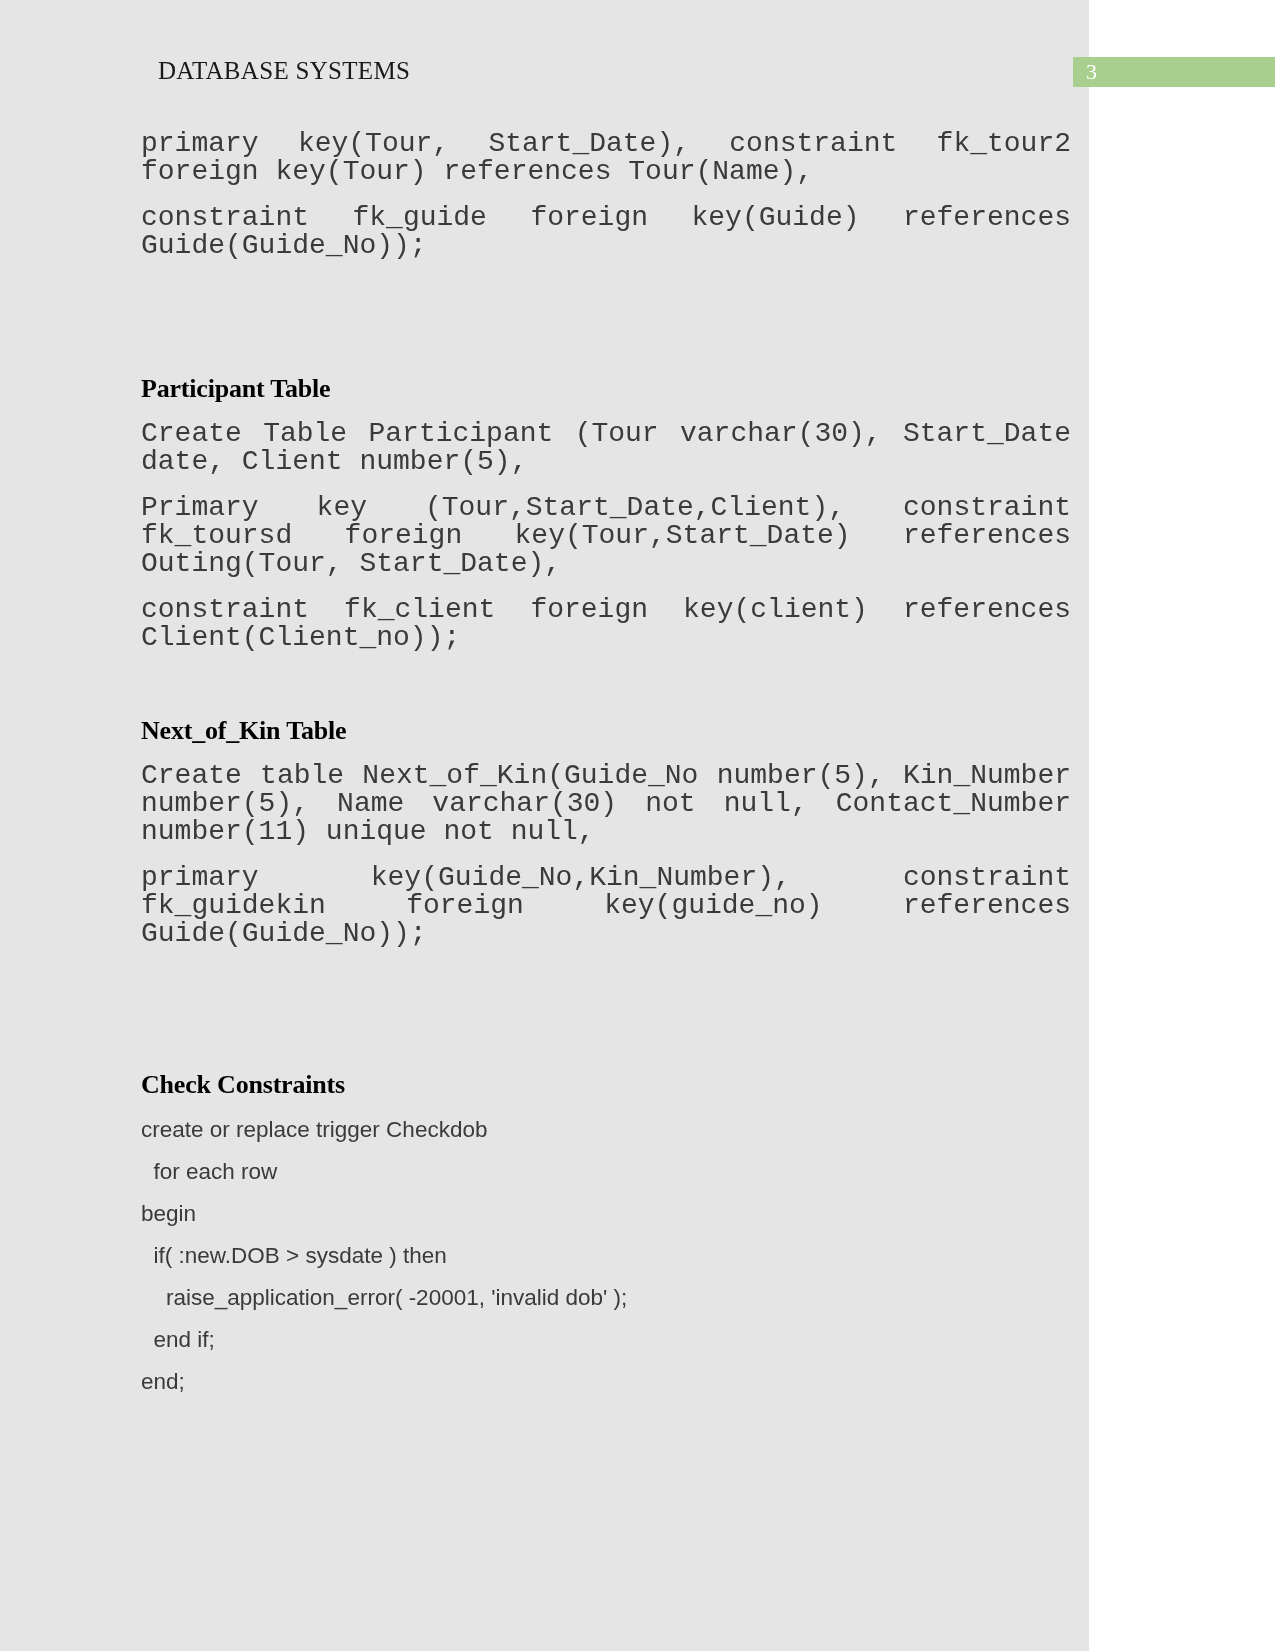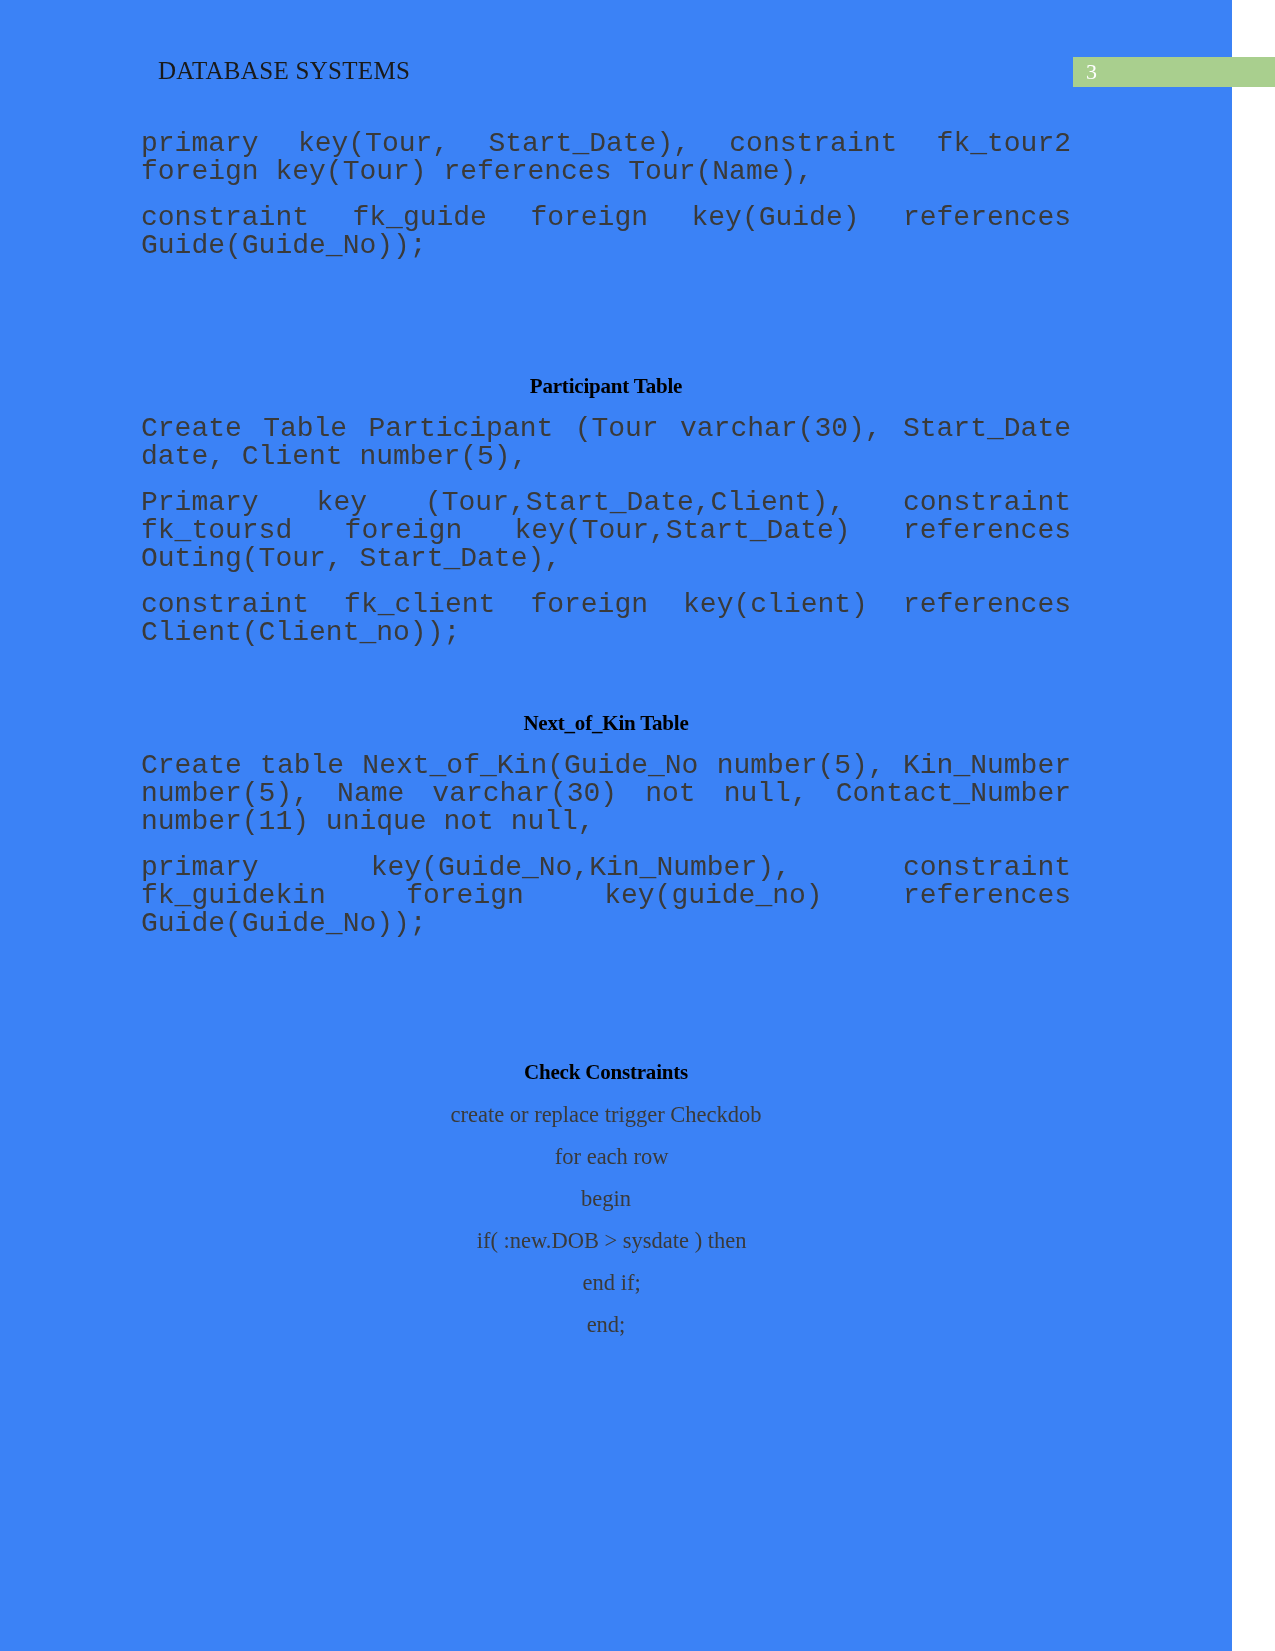--- a/index.html
+++ b/index.html
@@ -10,23 +10,23 @@
   body {
     width: 1275px;
     height: 1651px;
     position: relative;
     font-family: "Liberation Serif", serif;
     overflow: hidden;
   }
 
   .page {
     position: relative;
-    width: 1232px;
+    width: 1089px;
     height: 1651px;
-    background: #3b82f6;
+    background: #e5e5e5;
   }
 
   
   .header {
     position: absolute;
     top: 57px;
     left: 0;
     width: 1275px;
     height: 40px;
   }
@@ -73,39 +73,37 @@
     color: #3a3a3a;
     text-align: justify;
     margin: 0 0 18px 0;
     white-space: pre-wrap;
     word-spacing: normal;
   }
 
   .section-heading {
     font-family: "Liberation Serif", serif;
     font-weight: bold;
-    font-size: 21px;
+    font-size: 26px;
     color: #000000;
     margin: 0 0 16px 0;
     letter-spacing: -0.2px;
-    text-align: center;
   }
 
   .spacer-lg { height: 96px; }
   .spacer-md { height: 46px; }
   .spacer-xl { height: 104px; }
 
   .trigger-line {
-    font-family: Liberation Serif, serif;
+    font-family: Liberation Sans, sans-serif;
     font-size: 22.5px;
     line-height: 28px;
     color: #3a3a3a;
     margin: 0 0 14px 0;
     white-space: pre;
-    text-align: center;
   }
 </style>
 </head>
 <body>
 
 <div class="page">
 
   <div class="header">
     <div class="header-title">DATABASE SYSTEMS</div>
     <div class="page-number-badge" style="background: rgb(169, 207, 142);">
@@ -138,18 +136,19 @@
     </div>
 
     <div class="spacer-xl"></div>
 
     <div>
       <h2 class="section-heading">Check Constraints</h2>
       <div class="trigger-line">create or replace trigger Checkdob</div>
       <div class="trigger-line">  for each row</div>
       <div class="trigger-line">begin</div>
       <div class="trigger-line">  if( :new.DOB &gt; sysdate ) then</div>
+      <div class="trigger-line">    raise_application_error( -20001, 'invalid dob' );</div>
       <div class="trigger-line">  end if;</div>
       <div class="trigger-line">end;</div>
     </div>
 
   </div>
 </div>
 
 </body></html>

